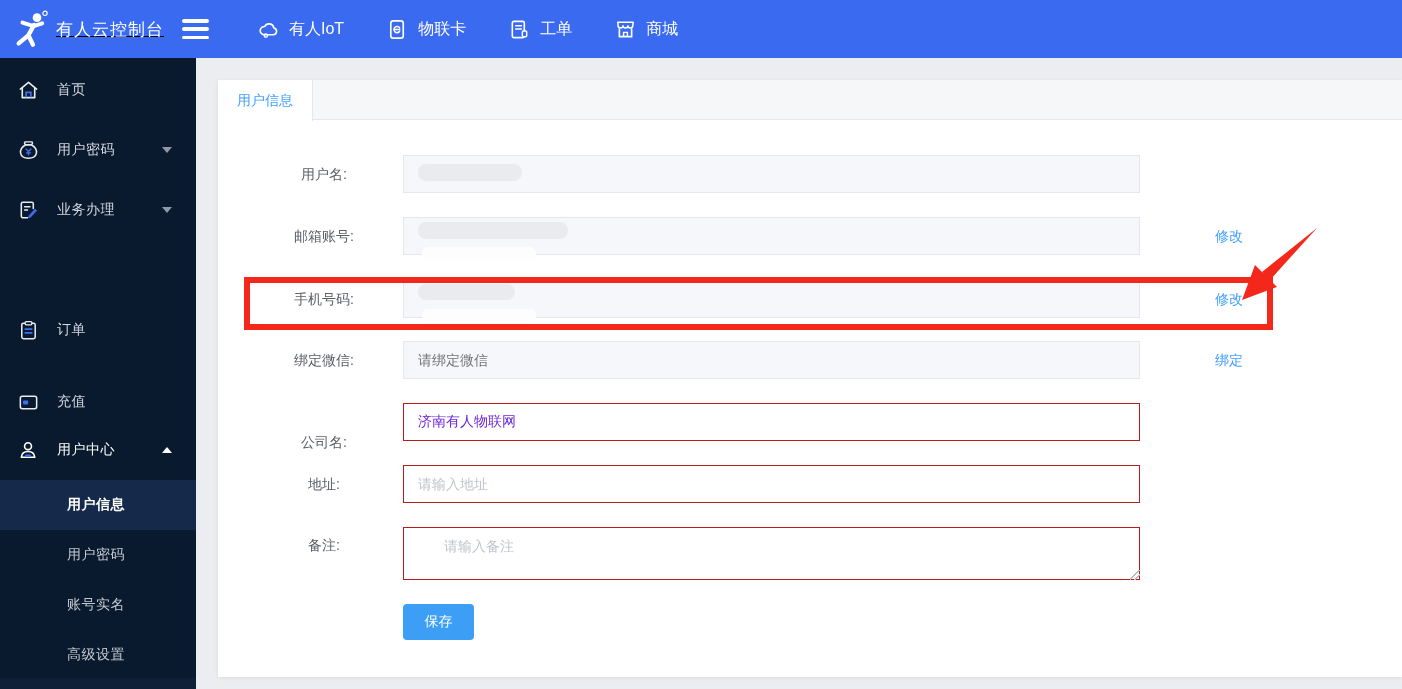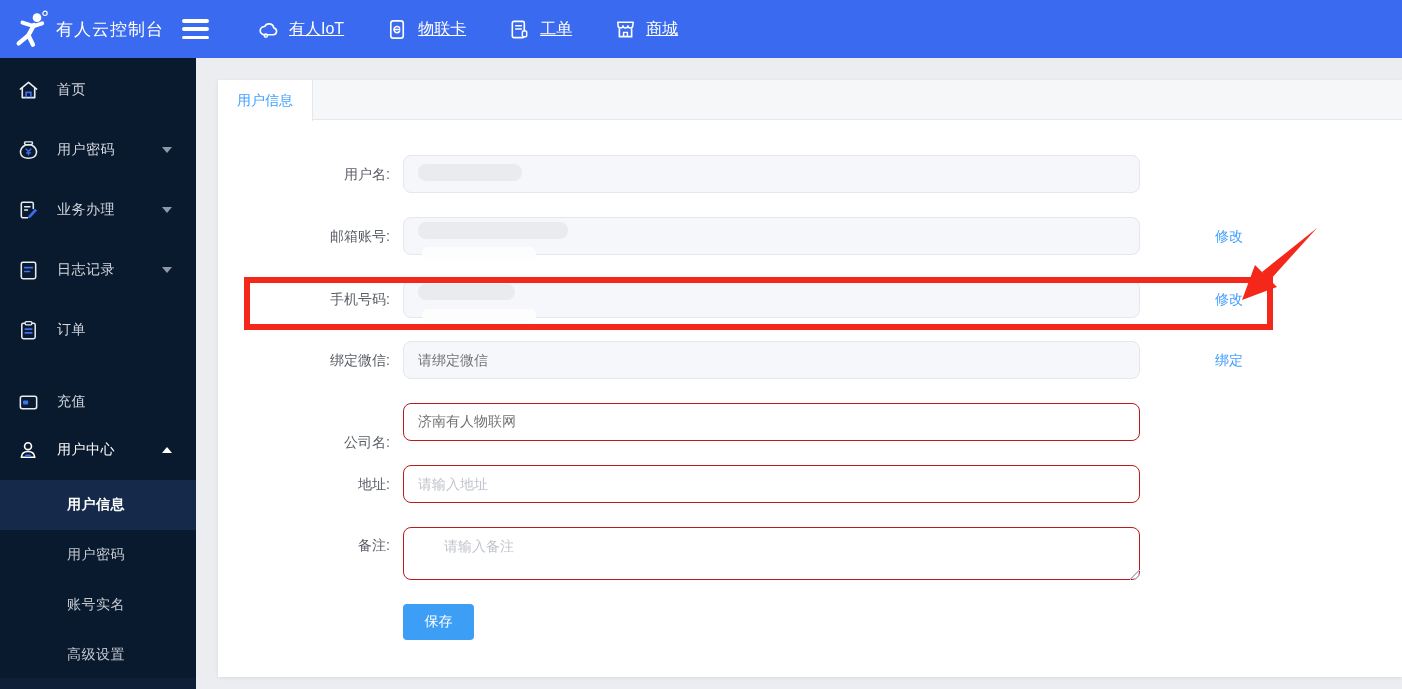--- a/index.html
+++ b/index.html
@@ -2,27 +2,27 @@
 <html><head>
 <meta charset="utf-8">
 <style>
   * { margin:0; padding:0; box-sizing:border-box; }
   html,body { width:1402px; height:689px; overflow:hidden; }
   body { font-family:"Liberation Sans","DejaVu Sans",sans-serif; background:#ebedf0; }
   .screen { position:relative; width:1402px; height:689px; overflow:hidden; }
 
   
   .topbar { position:absolute; left:0; top:0; width:1402px; height:58px; background:#3a6af0; display:flex; align-items:center; z-index:5; }
-  .brand { display:flex; align-items:center; }
+  .brand { display:flex; align-items:center;text-decoration:underline; }
   .logo { margin-left:10px; width:40px; height:40px; }
   .brand-name { color:#fff; font-size:17px; margin-left:6px; letter-spacing:1px; }
   .hamburger { margin-left:18px; width:27px; height:20px; display:flex; flex-direction:column; justify-content:space-between; cursor:pointer; }
   .hamburger span { display:block; height:3.5px; background:#fff; border-radius:2px; }
   .topnav { display:flex; align-items:center; margin-left:48px; gap:42px; }
-  .topnav-item { display:flex; align-items:center; gap:9px; color:#fff; font-size:16px; cursor:pointer;text-decoration:underline; }
+  .topnav-item { display:flex; align-items:center; gap:9px; color:#fff; font-size:16px; cursor:pointer; }
   .topnav-item svg { width:23px; height:23px; }
 
   
   .sidebar { position:absolute; left:0; top:58px; width:196px; height:631px; background:#0a1a2e; z-index:4; }
   .side-item { position:absolute; left:0; width:216px; height:60px; display:flex; align-items:center; cursor:pointer; }
   .side-item .s-icon { position:absolute; left:17px; width:23px; height:23px; }
   .side-item .s-label { position:absolute; left:57px; color:#d3d7de; font-size:14px; letter-spacing:.5px; }
   .side-item.current .s-label { color:#fff; }
   .caret { position:absolute; left:162px; width:0; height:0; }
   .caret.down { border-left:5.5px solid transparent; border-right:5.5px solid transparent; border-top:6px solid #8f98a8; }
@@ -31,22 +31,22 @@
   .sub-item .s-label { position:absolute; left:67px; color:#c4c9d2; font-size:14px; letter-spacing:.5px; }
   .sub-item.active { background:#152a4a; }
   .sub-item.active .s-label { color:#fff; font-weight:bold; }
   .side-bottom-strip { position:absolute; left:0; top:620px; width:196px; height:11px; background:#101f38; }
 
   
   .card { position:absolute; left:218px; top:80px; width:1184px; height:597px; background:#fff; box-shadow:0 1px 4px rgba(0,0,0,.08); z-index:2; }
   .tab-header { position:absolute; left:0; top:0; width:1184px; height:40px; background:#f6f7f9; border-bottom:1px solid #e3e7ee; }
   .tab-active { position:absolute; left:0; top:0; width:95px; height:41px; background:#fff; border-right:1px solid #e3e7ee; display:flex; align-items:center; justify-content:center; color:#409eff; font-size:14px; cursor:pointer; z-index:3; }
 
-  .form-label { position:absolute; left:40px; width:132px; height:20px; line-height:20px; text-align:right; color:#5a5e66; font-size:14px; }
-  .inp { position:absolute; left:185px; width:737px; height:38px; border-radius:8px; font-size:14px; color:#737373; padding:0 14px; }
+  .form-label { position:absolute; left:40px; width:132px; height:20px; line-height:20px; text-align:center; color:#5a5e66; font-size:14px; }
+  .inp { position:absolute; left:185px; width:737px; height:38px; border-radius:0; font-size:14px; color:#6d28d9; padding:0 14px; }
   .inp.disabled { background:#f5f7fa; border:1px solid #e4e7ec; }
   .inp.editable { background:#fff; border:1px solid #b91c1c; outline:none; font-family:Liberation Sans, sans-serif; }
   .inp.editable::placeholder, textarea.inp::placeholder { color:#c0c4cc; }
   textarea.inp { height:53px; padding-top:9px; resize:none; line-height:18px; }
   .resize-grip { position:absolute; left:912px; top:490px; width:10px; height:10px; background:linear-gradient(135deg, transparent 42%, #b7bcc4 42%, #b7bcc4 50%, transparent 50%, transparent 68%, #b7bcc4 68%, #b7bcc4 76%, transparent 76%); z-index:3; }
   .blob { position:absolute; background:#e9ebef; border-radius:8px; z-index:2; }
   .blob.white { background:#fdfdfe; border-radius:6px; }
   .action-link { position:absolute; left:997px; height:20px; line-height:20px; color:#409eff; font-size:14px; text-decoration:none; cursor:pointer; }
   .save-btn { position:absolute; left:185px; top:524px; width:71px; height:36px; background:#3d9ef6; color:#fff; font-size:14px; border:none; border-radius:4px; cursor:pointer; font-family:"Liberation Sans","DejaVu Sans",sans-serif; }
 
@@ -134,28 +134,20 @@
     <div class="side-item" style="top:122px">
       <svg class="s-icon" viewBox="0 0 24 24">
         <path d="M17 10 V5 Q17 3.5 15.5 3.5 H6 Q4.5 3.5 4.5 5 V18 Q4.5 19.5 6 19.5 H11" fill="none" stroke="#e8ebf0" stroke-width="1.6" stroke-linecap="round"></path>
         <path d="M8 8 H13.5 M8 11.5 H11" stroke="#e8ebf0" stroke-width="1.5" stroke-linecap="round"></path>
         <path d="M12.5 17.5 L19 10.5 L20.5 12 L14 19 L12 19.5 Z" fill="#3f6ff2" stroke="#3f6ff2" stroke-width="0.8" stroke-linejoin="round"></path>
       </svg>
       <span class="s-label">业务办理</span>
       <span class="caret down"></span>
     </div>
 
-    <div class="side-item" style="top:182px">
-      <svg class="s-icon" viewBox="0 0 24 24">
-        <rect x="4.5" y="3.5" width="15" height="17" rx="1.8" fill="none" stroke="#e8ebf0" stroke-width="1.6"></rect>
-        <path d="M8 9 H16 M8 13 H13" stroke="#3f6ff2" stroke-width="1.7" stroke-linecap="round"></path>
-      </svg>
-      <span class="s-label">日志记录</span>
-      <span class="caret down"></span>
-    </div>
 
     <div class="side-item" style="top:242px">
       <svg class="s-icon" viewBox="0 0 24 24">
         <rect x="5" y="4.5" width="14" height="16" rx="1.8" fill="none" stroke="#e8ebf0" stroke-width="1.6"></rect>
         <rect x="8.5" y="2.8" width="7" height="3.4" rx="1.2" fill="#0a1a2e" stroke="#e8ebf0" stroke-width="1.4"></rect>
         <path d="M8.5 10.5 H15.5 M8.5 14.5 H15.5" stroke="#3f6ff2" stroke-width="1.7" stroke-linecap="round"></path>
       </svg>
       <span class="s-label">订单</span>
     </div>
 

